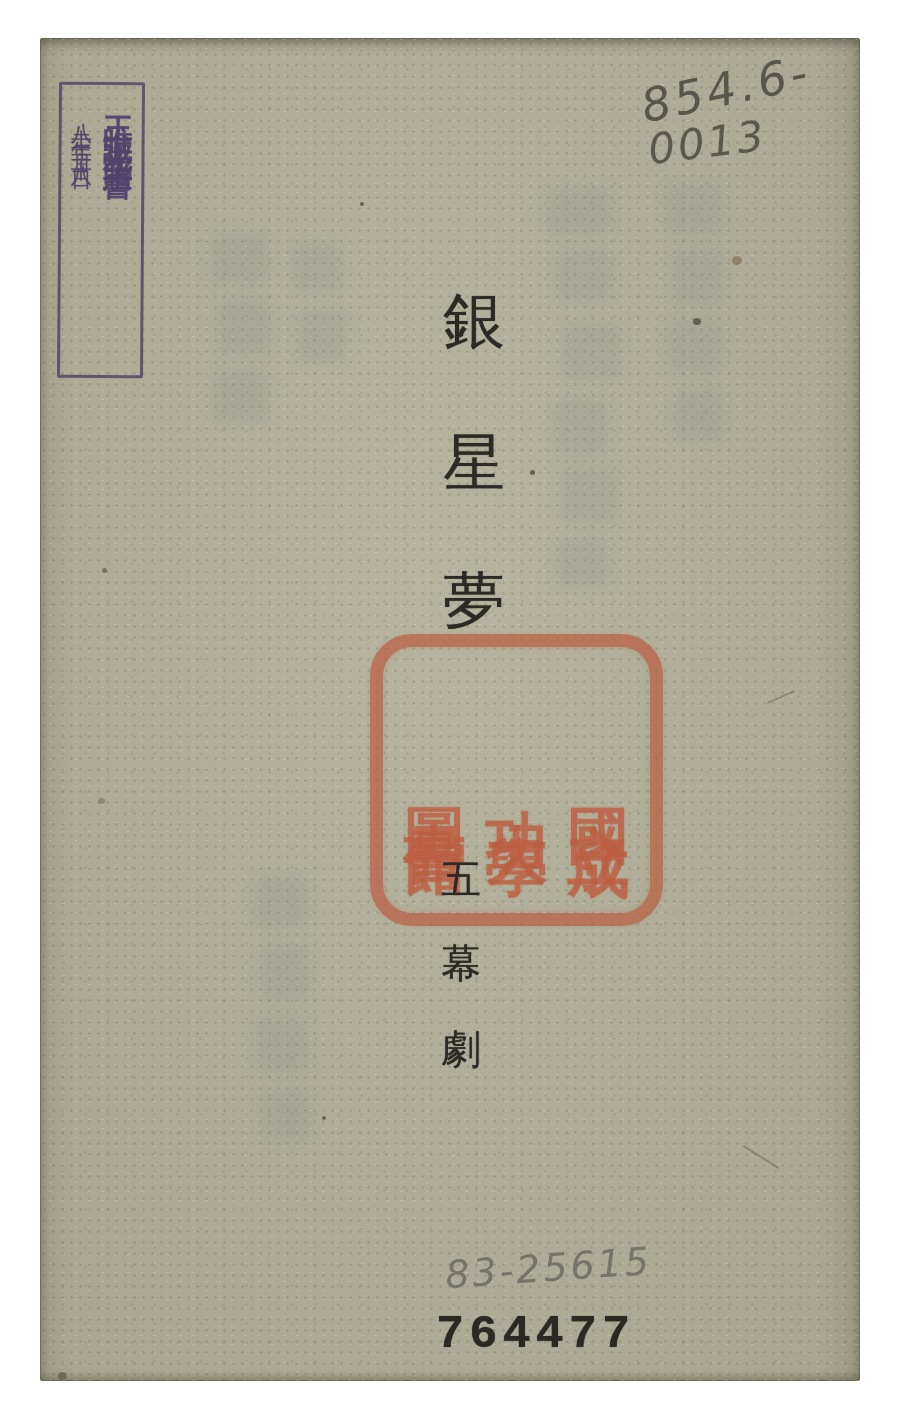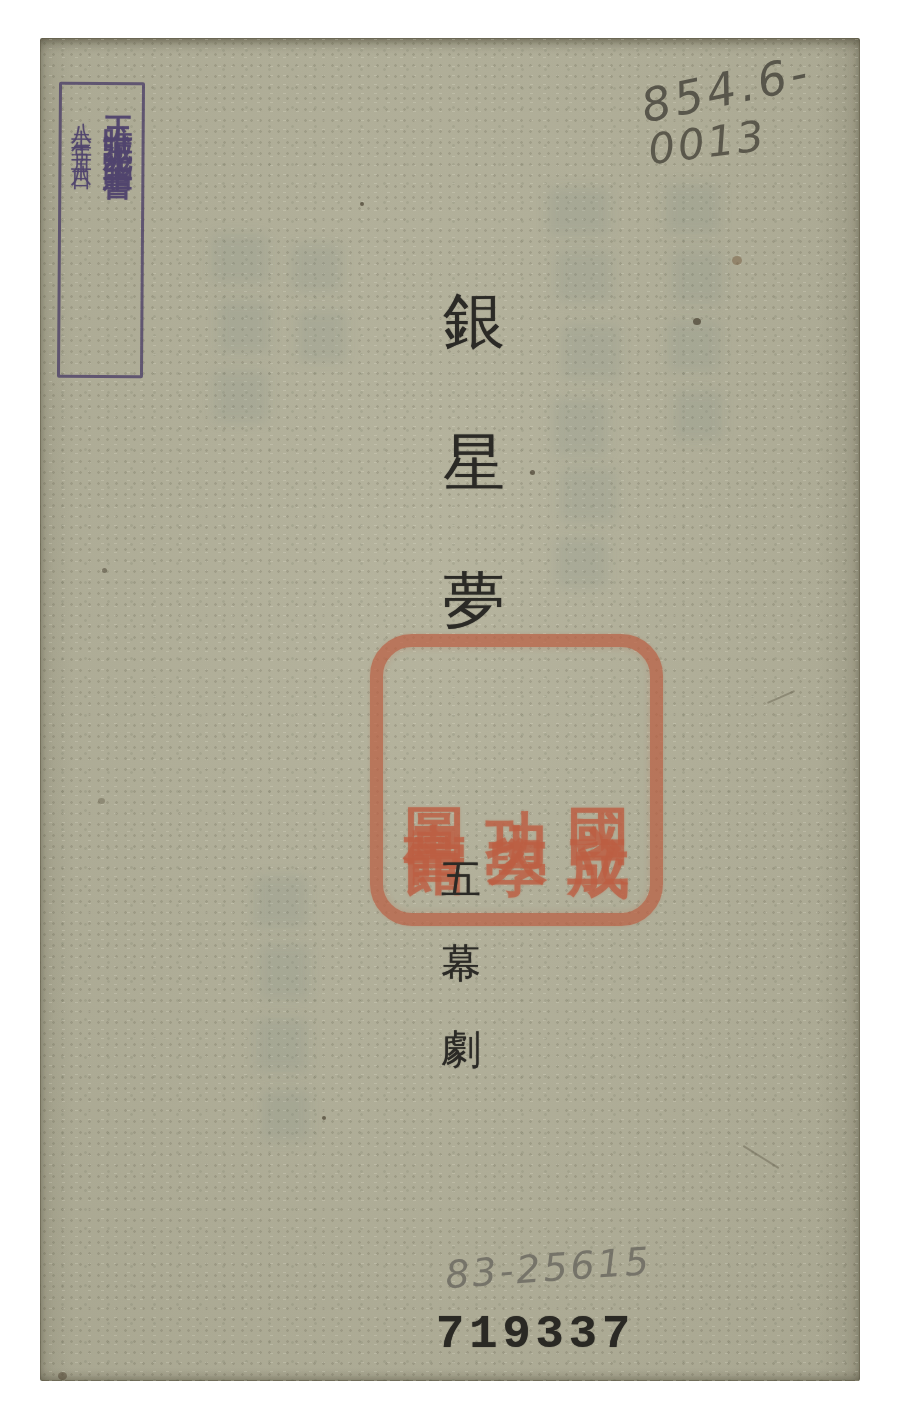--- a/index.html
+++ b/index.html
@@ -195,14 +195,14 @@
       <div class="seal-col">圖書館</div>
     </div>
   </div>
 
   <div class="glyph subtitle-char s0">五</div>
   <div class="glyph subtitle-char s1">幕</div>
   <div class="glyph subtitle-char s2">劇</div>
 
   <div class="pencil pencil-accession">83-25615</div>
 
-  <div class="accession-stamp">719337</div>
+  <div class="accession-stamp">764477</div>
 </div>
 
 </body></html>

